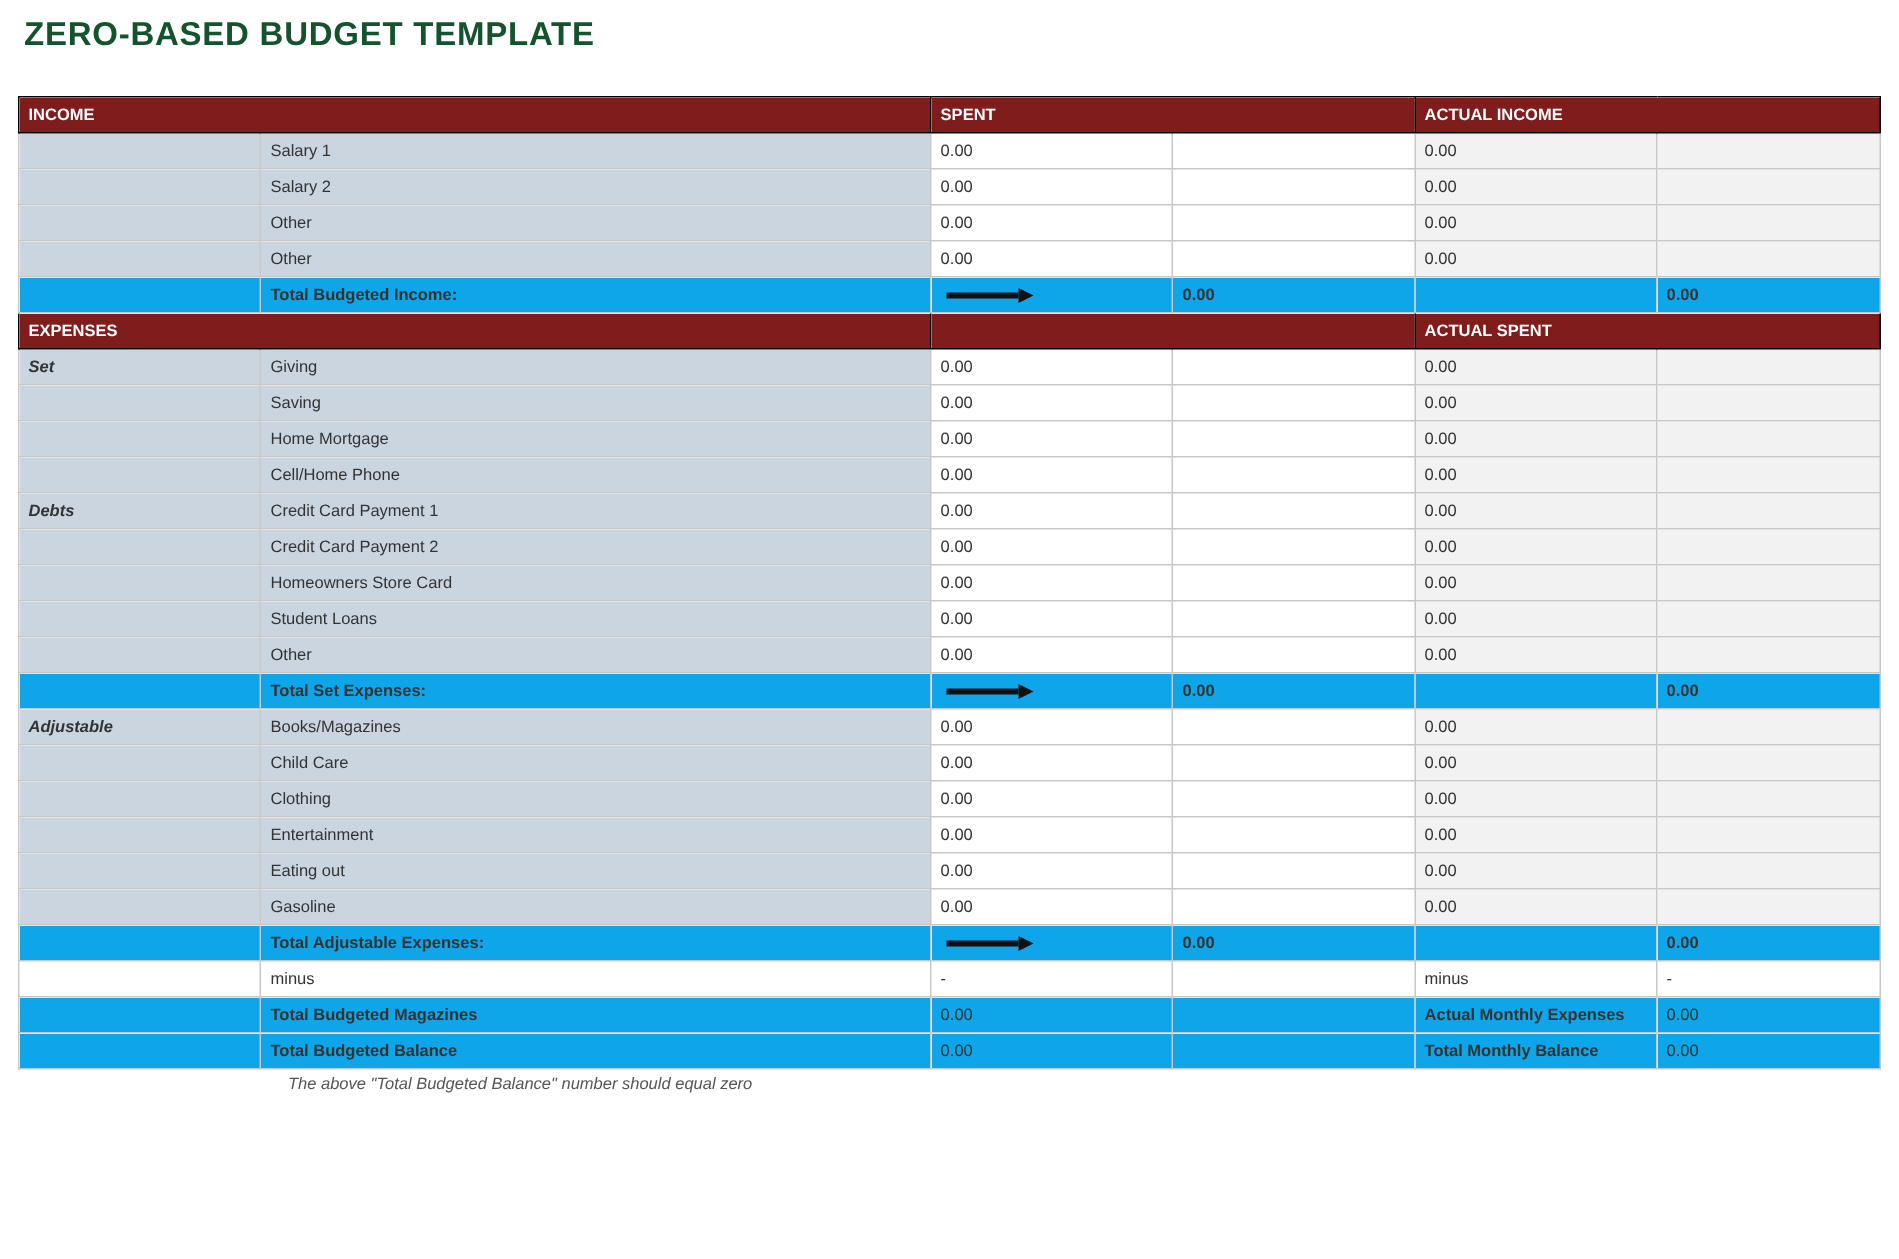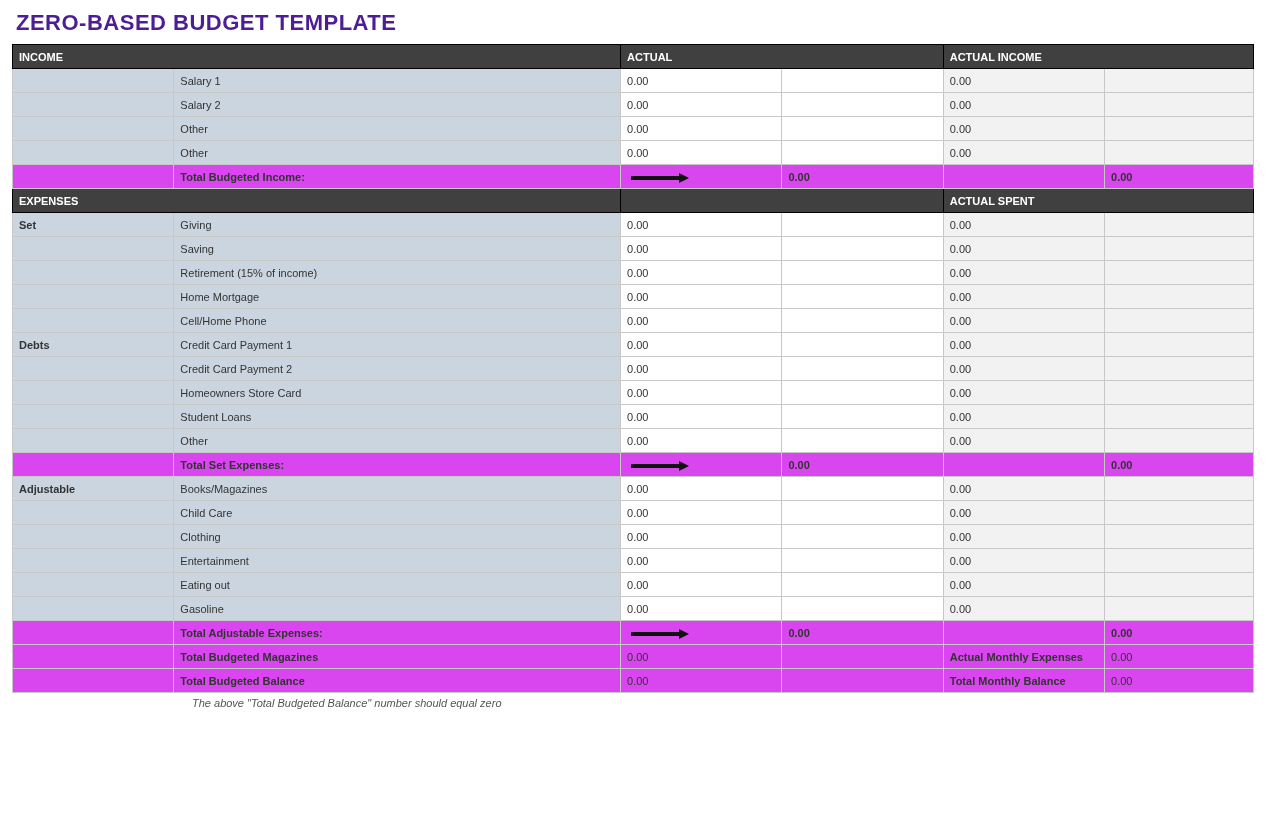--- a/index.html
+++ b/index.html
@@ -6,23 +6,23 @@
   body {
     font-family: Arial, Helvetica, sans-serif;
     background: #ffffff;
     padding: 8px 12px;
     font-size: 11px;
     color: #333;
   }
   .title {
     font-size: 22px;
     font-weight: bold;
-    color: #4c1d95;
+    color: #14532d;
     letter-spacing: 0.5px;
-    margin: 2px 0 8px 4px;
+    margin: 2px 0 28px 4px;
   }
   table {
     border-collapse: collapse;
     width: 100%;
     table-layout: fixed;
   }
   td, th {
     border: 1px solid #c8c8c8;
     padding: 4px 6px;
     height: 24px;
@@ -31,32 +31,32 @@
     overflow: hidden;
     white-space: nowrap;
   }
   col.c1 { width: 13%; }
   col.c2 { width: 36%; }
   col.c3 { width: 13%; }
   col.c4 { width: 13%; }
   col.c5 { width: 13%; }
   col.c6 { width: 12%; }
   .black-row td {
-    background: #404040;
+    background: #7f1d1d;
     color: #ffffff;
     font-weight: bold;
     font-size: 11px;
     border-color: #000;
   }
   .blue-bg { background: #cbd5df; }
   .white-bg { background: #ffffff; }
   .ltgray-bg { background: #f2f2f2; }
-  .gray-bg { background: #d946ef; margin-top: 12px; }
+  .gray-bg { background: #0ea5e9; margin-top: 12px; }
   .bold { font-weight: bold; }
-  .italic { }
+  .italic { font-style: italic; }
   .arrow-cell { text-align: left; padding-left: 8px; }
   .arrow-cell svg { vertical-align: middle; }
   .note { font-style: italic; font-size: 11px; color: #555; padding: 4px 0 0 180px; }
 </style>
 </head>
 <body>
 
 <div class="title">ZERO-BASED BUDGET TEMPLATE</div>
 
 <table>
@@ -64,21 +64,21 @@
     <col class="c1">
       <col class="c2">
       <col class="c3">
       <col class="c4">
       <col class="c5">
       <col class="c6">
   </colgroup>
   <tbody id="tb">
       <tr class="black-row">
   <td colspan="2">INCOME</td>
-  <td colspan="2">ACTUAL</td>
+  <td colspan="2">SPENT</td>
   <td colspan="2">ACTUAL INCOME</td>
 </tr>
       <tr>
     <td class="blue-bg"></td>
     <td class="blue-bg">Salary 1</td>
     <td class="white-bg">0.00</td>
     <td class="white-bg"></td>
     <td class="ltgray-bg">0.00</td>
     <td class="ltgray-bg"></td>
   </tr>
@@ -133,28 +133,20 @@
       <tr>
     <td class="blue-bg"></td>
     <td class="blue-bg">Saving</td>
     <td class="white-bg">0.00</td>
     <td class="white-bg"></td>
     <td class="ltgray-bg">0.00</td>
     <td class="ltgray-bg"></td>
   </tr>
       <tr>
     <td class="blue-bg"></td>
-    <td class="blue-bg">Retirement (15% of income)</td>
-    <td class="white-bg">0.00</td>
-    <td class="white-bg"></td>
-    <td class="ltgray-bg">0.00</td>
-    <td class="ltgray-bg"></td>
-  </tr>
-      <tr>
-    <td class="blue-bg"></td>
     <td class="blue-bg">Home Mortgage</td>
     <td class="white-bg">0.00</td>
     <td class="white-bg"></td>
     <td class="ltgray-bg">0.00</td>
     <td class="ltgray-bg"></td>
   </tr>
       <tr>
     <td class="blue-bg"></td>
     <td class="blue-bg">Cell/Home Phone</td>
     <td class="white-bg">0.00</td>
@@ -266,20 +258,28 @@
   <td class="gray-bg bold">Total Adjustable Expenses:</td>
   <td class="gray-bg arrow-cell"><svg width="60" height="10" viewBox="0 0 60 10">
             <line x1="2" y1="5" x2="50" y2="5" stroke="#111" stroke-width="4"></line>
             <polygon points="50,0 60,5 50,10" fill="#111"></polygon>
           </svg></td>
   <td class="gray-bg bold">0.00</td>
   <td class="gray-bg"></td>
   <td class="gray-bg bold">0.00</td>
 </tr>
       <tr>
+    <td class="white-bg"></td>
+    <td class="white-bg">minus</td>
+    <td class="white-bg">-</td>
+    <td class="white-bg"></td>
+    <td class="white-bg">minus</td>
+    <td class="white-bg">-</td>
+  </tr>
+      <tr>
     <td class="gray-bg"></td>
     <td class="gray-bg bold">Total Budgeted Magazines</td>
     <td class="gray-bg">0.00</td>
     <td class="gray-bg"></td>
     <td class="gray-bg bold">Actual Monthly Expenses</td>
     <td class="gray-bg">0.00</td>
   </tr>
       <tr>
     <td class="gray-bg"></td>
     <td class="gray-bg bold">Total Budgeted Balance</td>

